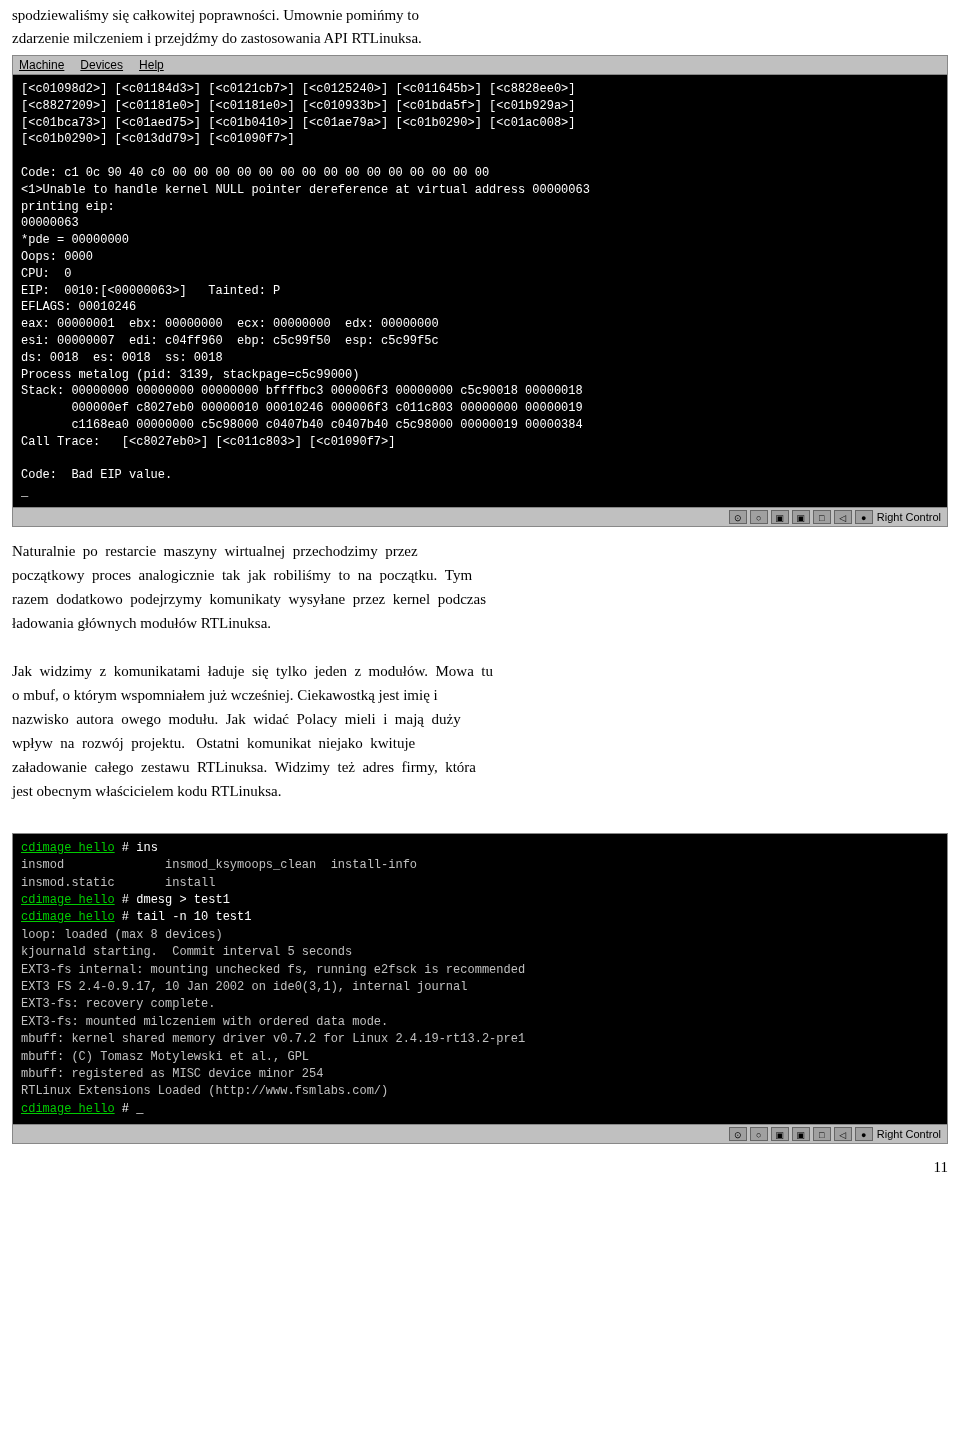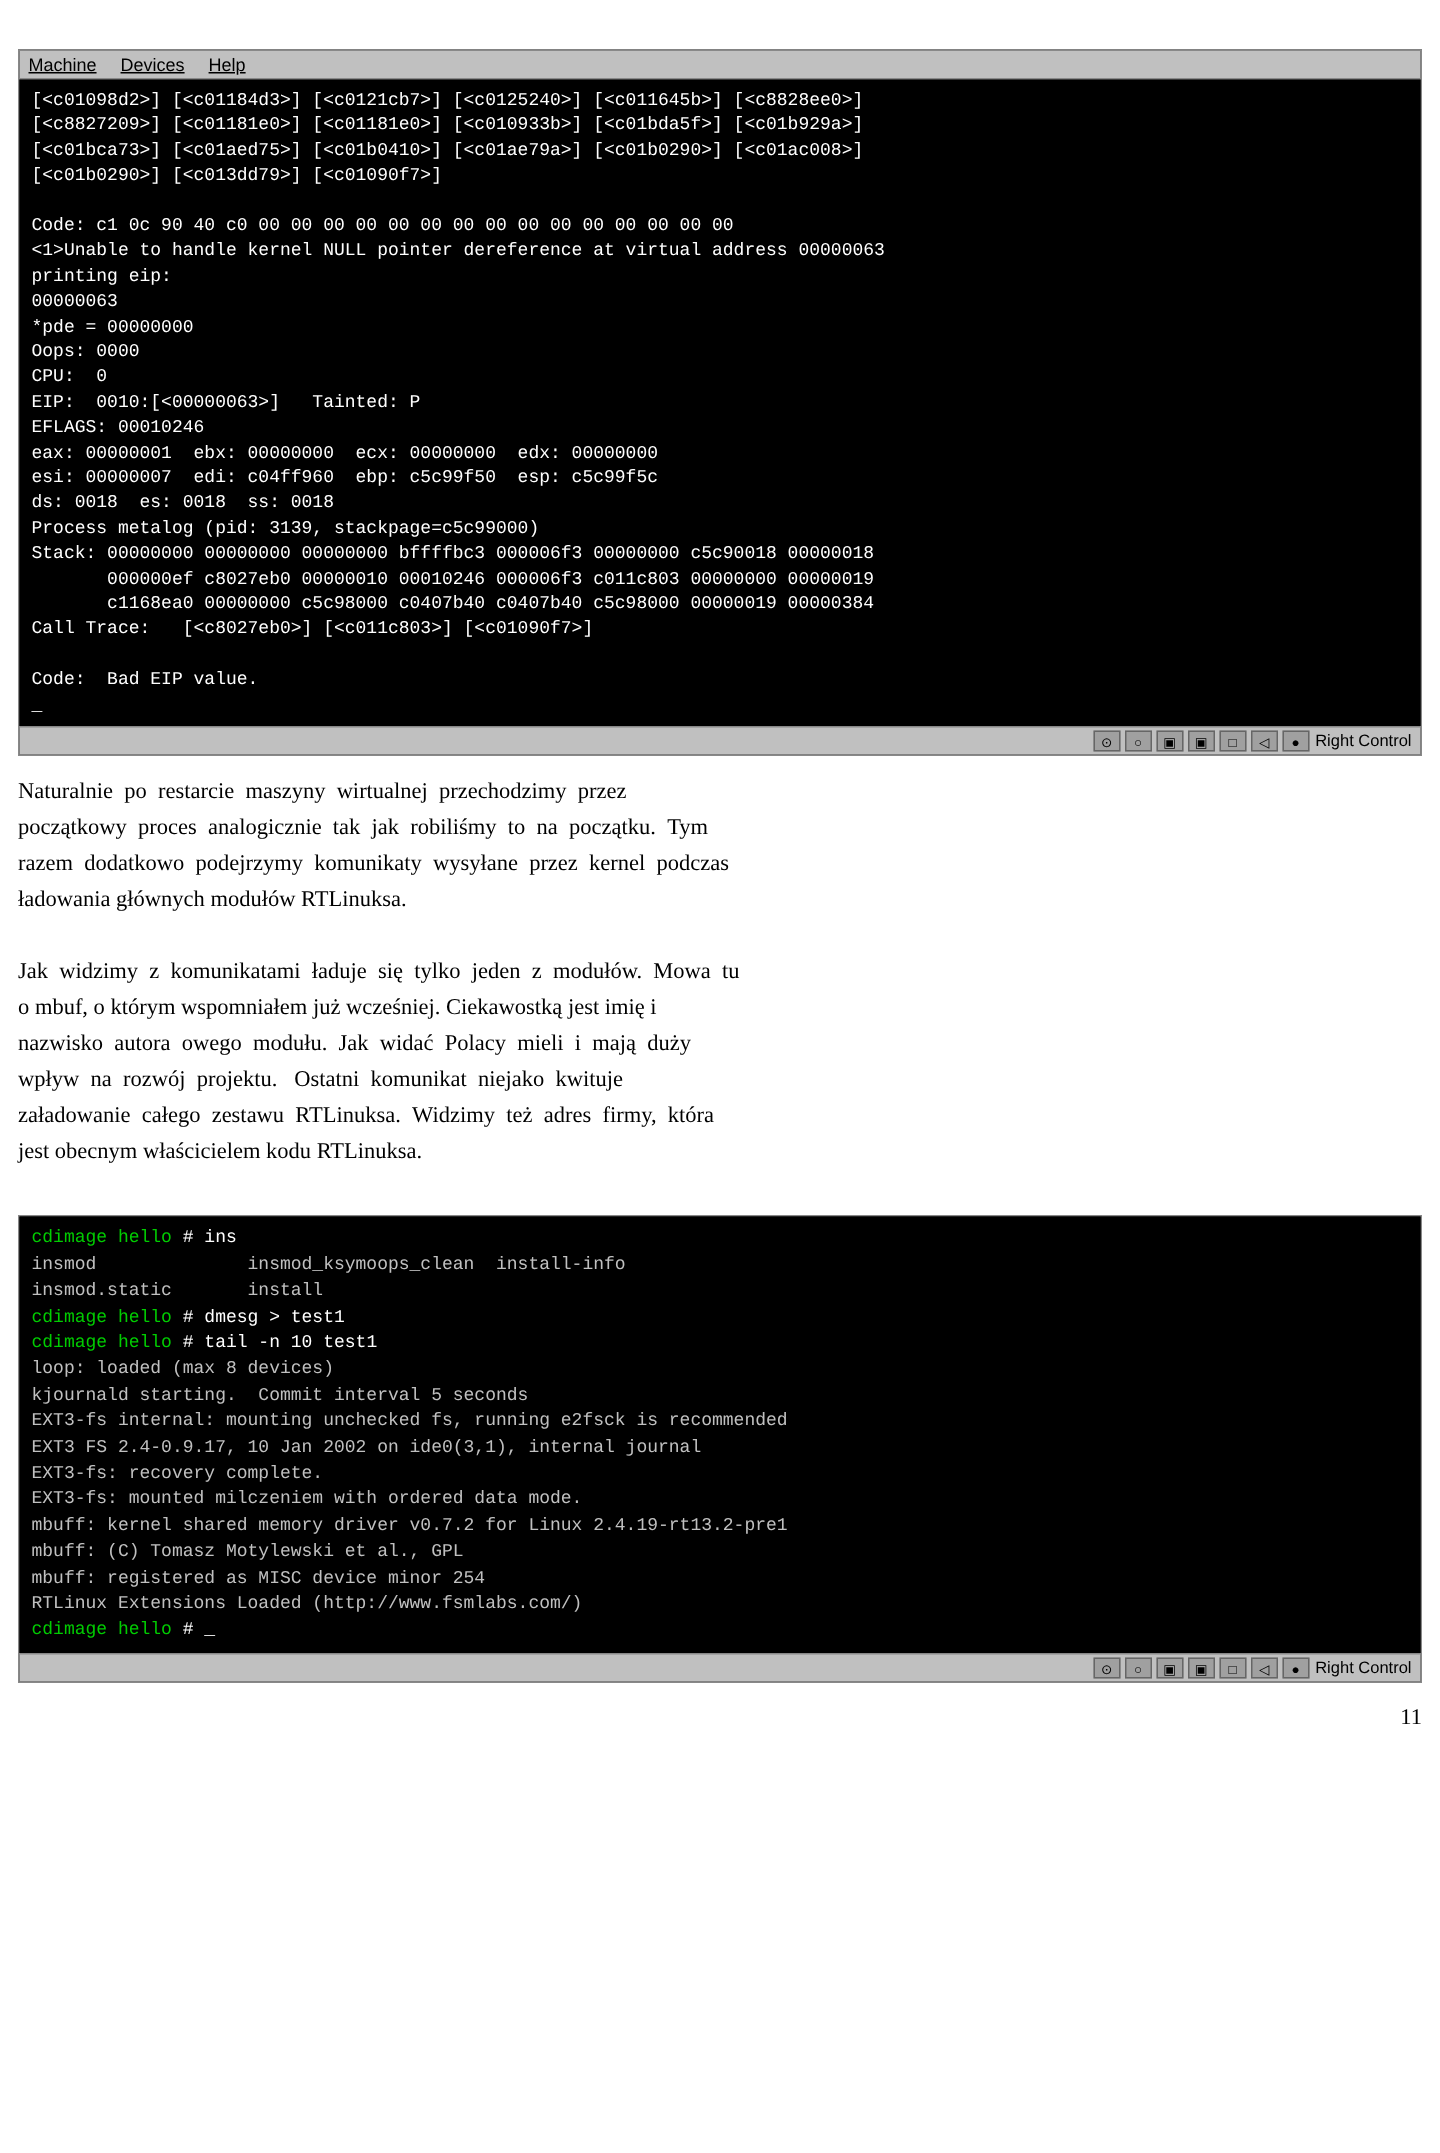--- a/index.html
+++ b/index.html
@@ -109,36 +109,37 @@
     .terminal-body2 {
       background: #000000;
       color: #c0c0c0;
       font-family: 'Courier New', Courier, monospace;
       font-size: 12px;
       padding: 6px 8px;
       line-height: 1.45;
       white-space: pre;
     }
 
-    .cmd-green { color: #00cc00; }
+    .cmd-green { color: #00cc00; text-decoration: underline; }
     .cmd-white { color: #ffffff; }
 
     
     .page-number {
       text-align: right;
       padding-right: 12px;
       padding-top: 15px;
       font-size: 15px;
     }
   </style>
 </head>
 <body>
 
 <div class="top-text">
-  <br>
+  <span>spodziewaliśmy się całkowitej poprawności. Umownie pomińmy to</span><br>
+  <span>zdarzenie milczeniem i przejdźmy do zastosowania API RTLinuksa.</span>
 </div>
 
 <div class="terminal-window">
 
   <div class="terminal-menubar">
     <span>Machine</span>
     <span>Devices</span>
     <span>Help</span>
   </div>
 

